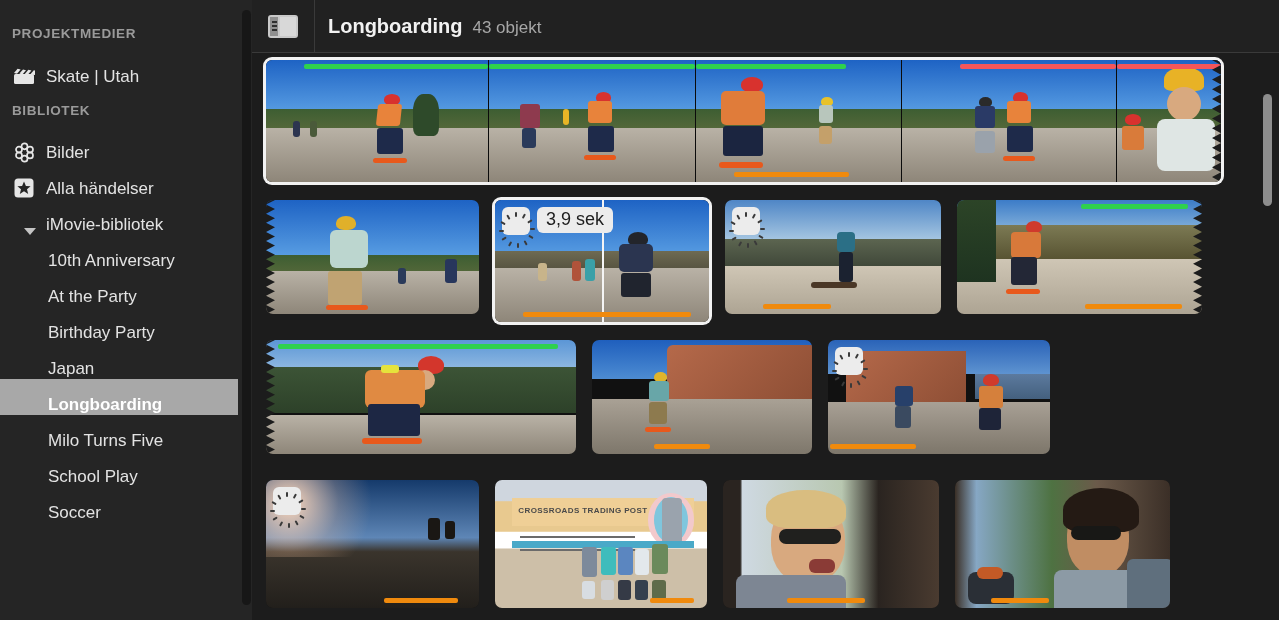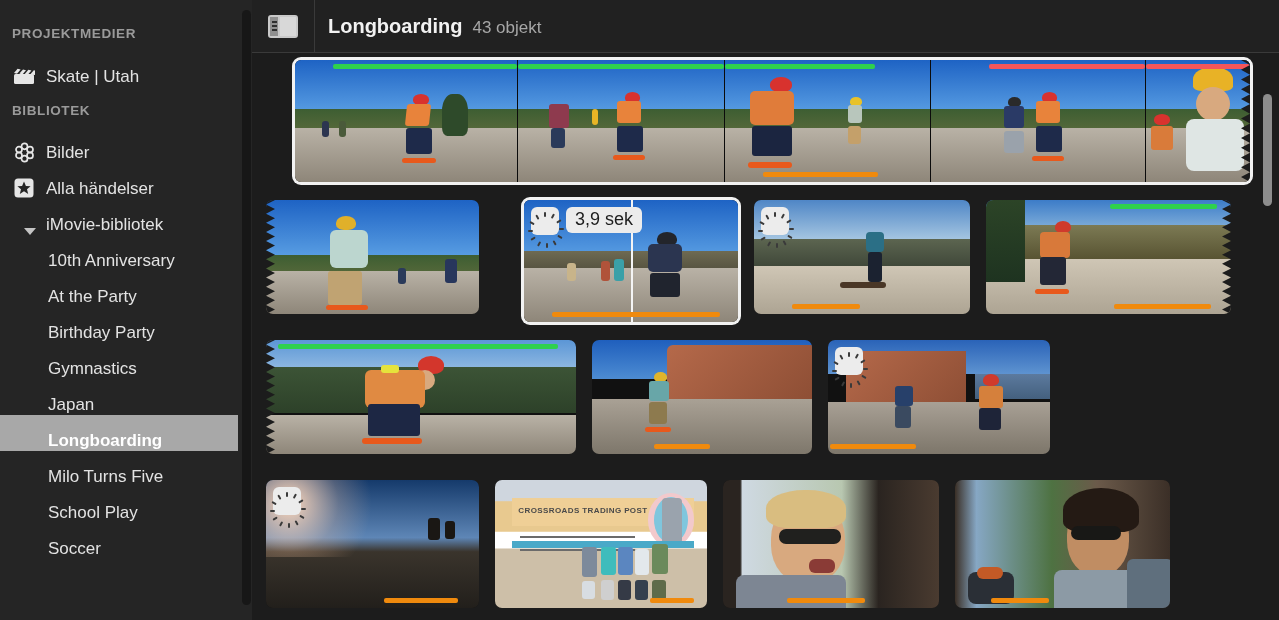--- a/index.html
+++ b/index.html
@@ -174,21 +174,20 @@
     border-radius: 7px;
     overflow: hidden;
     background: #111;
     flex: 0 0 auto;
   }
   .clip.sel {
     height: 122px;
     border-radius: 6px;
     box-shadow: 0 0 0 3px #f2f2f2;
     margin-right: 16px;
-    margin-left: 29px;
   }
   .seg { position: relative; height: 100%; overflow: hidden; float: left; }
   .seg + .seg { border-left: 1px solid rgba(0,0,0,0.35); }
 
   
   .ph { position:absolute; inset:0; }
   .sky { position:absolute; left:0; right:0; top:0; height:48%;
          background: linear-gradient(#1e63c4, #5fa4e6); }
   .hills { position:absolute; left:0; right:0; top:40%; height:22%;
            background: linear-gradient(#3d5e32, #5c6b3c); }
@@ -325,23 +324,20 @@
     <div class="sb-row child">
       <span>10th Anniversary</span>
       </div>
     <div class="sb-row child">
       <span>At the Party</span>
       </div>
     <div class="sb-row child">
       <span>Birthday Party</span>
       </div>
     <div class="sb-row child">
-      <span>Gymnastics</span>
-      </div>
-    <div class="sb-row child">
       <span>Japan</span>
       </div>
     <div class="sb-row child selected">
       <span>Longboarding</span>
       </div>
     <div class="sb-row child">
       <span>Milo Turns Five</span>
       </div>
     <div class="sb-row child">
       <span>School Play</span>

